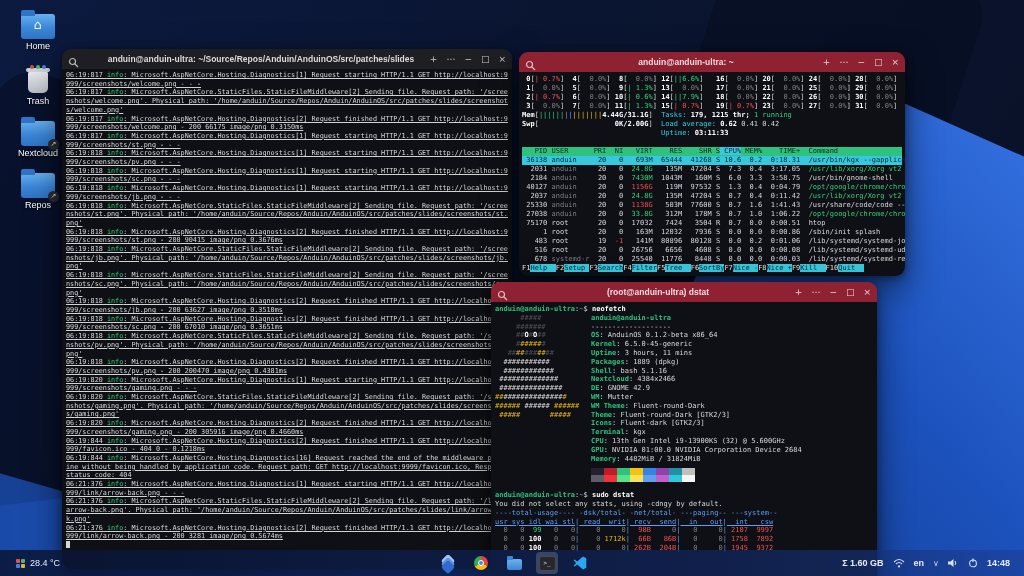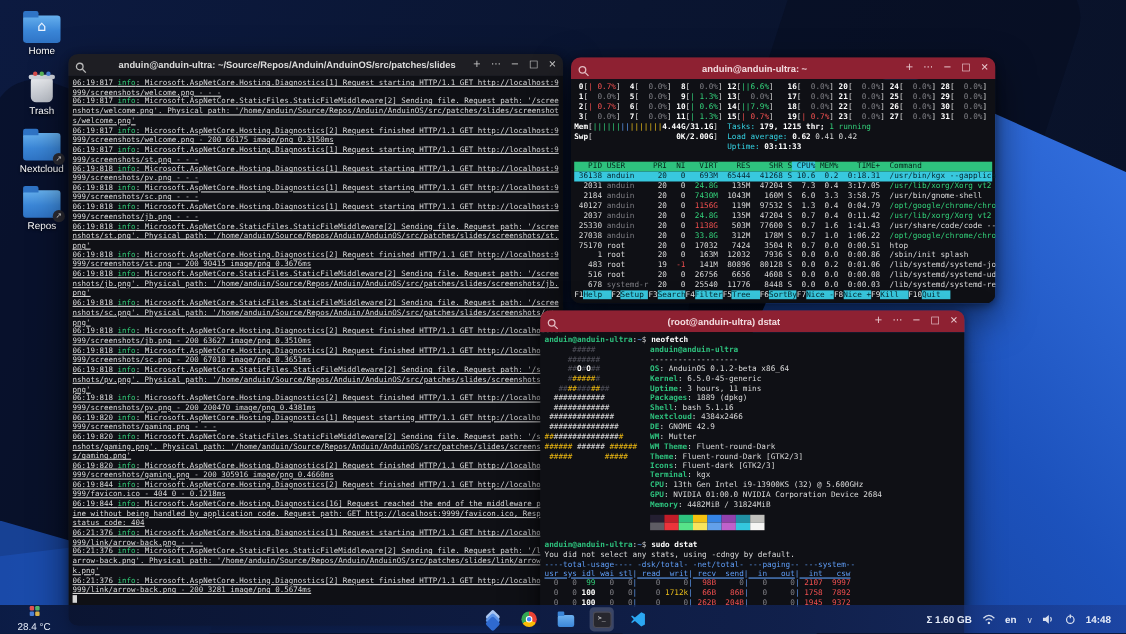--- a/index.html
+++ b/index.html
@@ -71,21 +71,21 @@
   .frow{display:flex;}
   .tux{white-space:pre;margin:0;width:96px;flex:none;}
   .tux-d{color:#50505a;} .tux-w{color:#dadada;} .tux-y{color:#e9b612;} .tux-W{color:#ffffff;font-weight:bold;}
   .palette{margin-top:5px;line-height:0;}
   .pal{display:inline-block;width:13px;height:7px;}
 
   
   .taskbar{position:absolute;left:0;right:0;bottom:0;height:26px;
            background:linear-gradient(90deg,rgba(9,20,52,.85),rgba(17,38,96,.72) 70%,rgba(28,62,150,.6));
            display:flex;align-items:center;color:#e6ecf8;}
-  .tb-left{display:flex;align-items:center;gap:5px;margin-left:16px;font-size:9px;flex-direction:column;}
+  .tb-left{display:flex;align-items:center;gap:5px;margin-left:16px;font-size:9px;}
   .tempicon{width:9px;height:9px;display:grid;grid-template-columns:4px 4px;grid-gap:1px;}
   .tempicon i{width:4px;height:4px;border-radius:1px;display:block;}
   .tb-center{position:absolute;left:437px;display:flex;align-items:center;gap:11px;}
   .appic{width:22px;height:22px;display:flex;align-items:center;justify-content:center;border-radius:4px;cursor:pointer;}
   .appic.active{background:rgba(255,255,255,.18);}
   .layers{position:relative;width:14px;height:14px;}
   .layers i{position:absolute;left:2px;width:10px;height:10px;transform:rotate(45deg);border-radius:2px;display:block;}
   .layers .l1{top:0;background:#a9c6f2;} .layers .l2{top:3px;background:#5b93e8;} .layers .l3{top:6px;background:#2f6ad0;}
   .chrome{position:relative;width:14px;height:14px;border-radius:50%;background:conic-gradient(#ea4335 0 33%,#fbbc05 33% 66%,#34a853 66% 100%);}
   .chrome i{position:absolute;left:4px;top:4px;width:6px;height:6px;border-radius:50%;background:#4285f4;border:1px solid #fff;box-sizing:border-box;display:block;}

